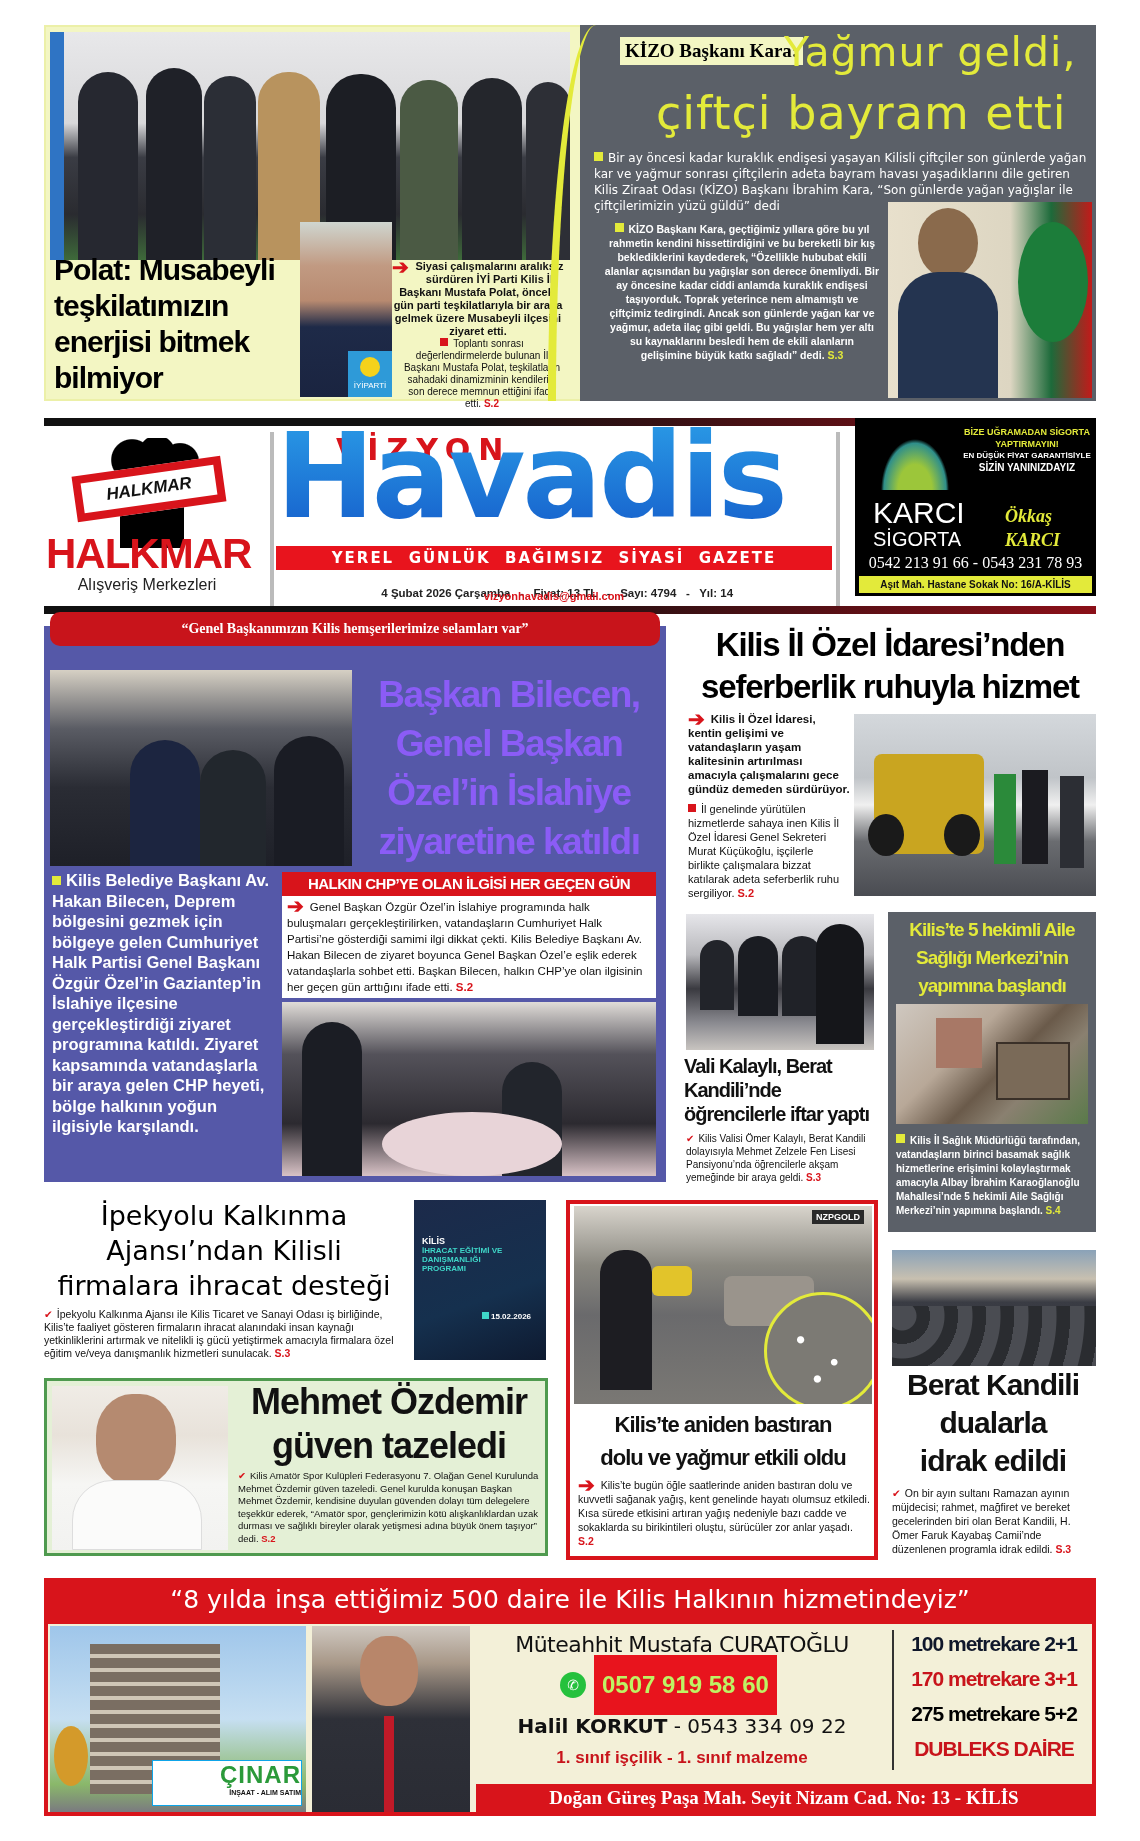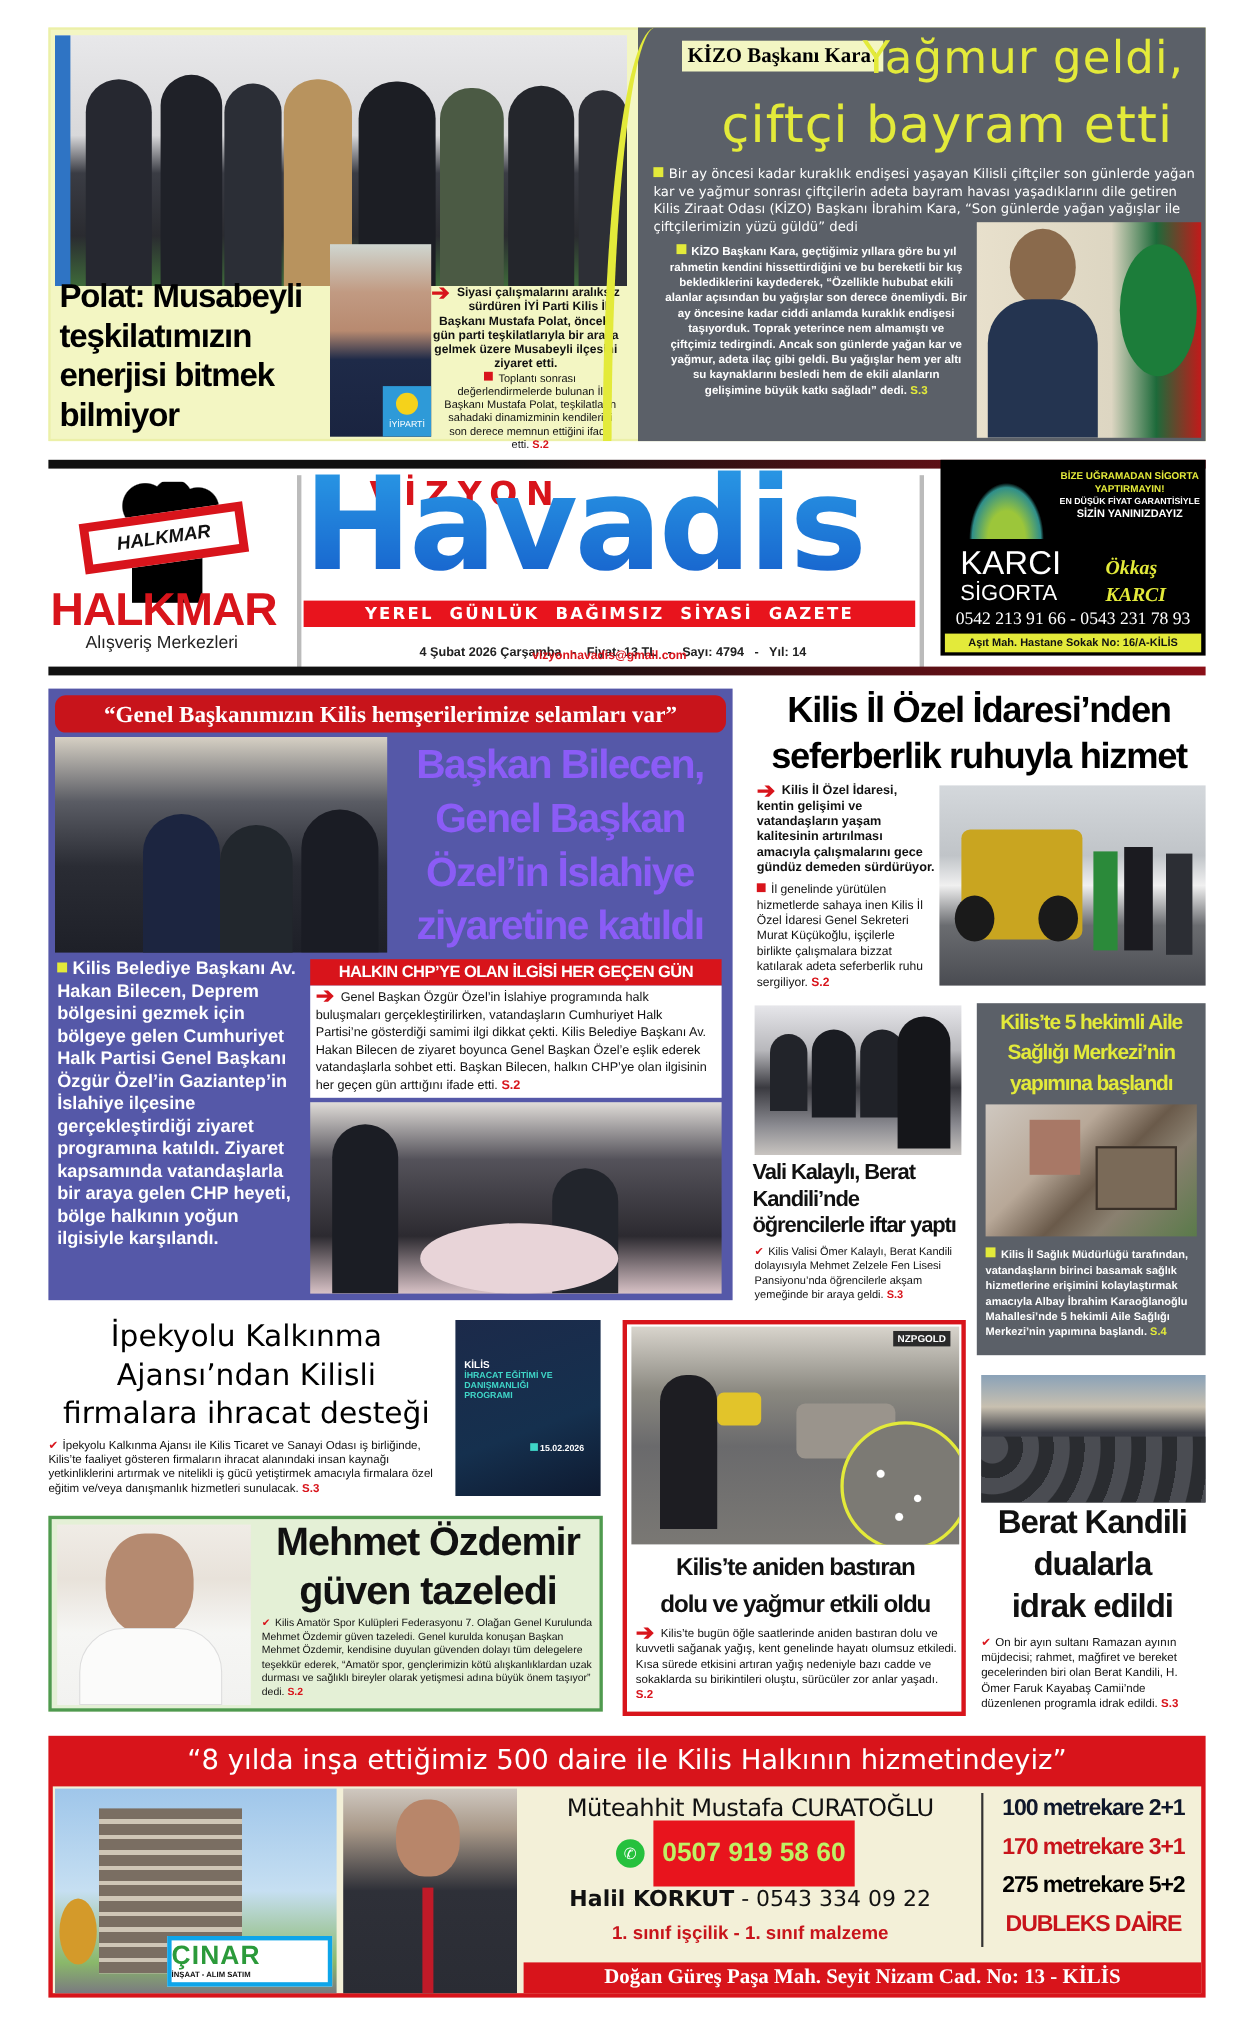--- a/index.html
+++ b/index.html
@@ -106,21 +106,21 @@
   <div style="position:absolute;left:18px;top:110px;color:#fff;font-size:20px">SİGORTA</div>
   <div style="position:absolute;left:150px;top:88px;color:#e3ea3a;font-family:'Liberation Serif',serif;font-style:italic;font-weight:bold;font-size:18px">Ökkaş</div>
   <div style="position:absolute;left:150px;top:112px;color:#e3ea3a;font-family:'Liberation Serif',serif;font-style:italic;font-weight:bold;font-size:18px">KARCI</div>
   <div style="position:absolute;left:0;top:136px;width:241px;text-align:center;color:#fff;font-family:'Liberation Serif',serif;font-size:16px">0542 213 91 66 - 0543 231 78 93</div>
   <div style="position:absolute;left:4px;top:158px;width:233px;height:17px;background:#e3ea3a;color:#111;font-size:10px;font-weight:bold;text-align:center;line-height:17px">Aşıt Mah. Hastane Sokak No: 16/A-KİLİS</div>
 </div>
 
 <div class="sep" style="top:606px"></div>
 
 <div class="abs" style="left:44px;top:626px;width:622px;height:556px;background:#5558a8"></div>
-<div class="abs" style="left:50px;top:632px;width:610px;height:34px;background:#c8141b;border-radius:10px;color:#fff;font-family:'Liberation Serif',serif;font-weight:bold;font-size:21px;text-align:center;line-height:34px">
+<div class="abs" style="left:50px;top:612px;width:610px;height:34px;background:#c8141b;border-radius:10px;color:#fff;font-family:'Liberation Serif',serif;font-weight:bold;font-size:14px;text-align:center;line-height:34px">
   <span>“Genel Başkanımızın Kilis hemşerilerimize selamları var”</span>
 </div>
 <div class="photo" style="left:50px;top:670px;width:302px;height:196px;background:linear-gradient(180deg,#d6d0c4 0%,#5a5c64 30%,#2a2c34 60%,#1e2028 100%)">
   <div style="position:absolute;left:80px;top:70px;width:70px;height:130px;border-radius:35px 35px 0 0;background:#1c2540"></div>
   <div style="position:absolute;left:150px;top:80px;width:66px;height:120px;border-radius:33px 33px 0 0;background:#22272d"></div>
   <div style="position:absolute;left:224px;top:66px;width:70px;height:130px;border-radius:35px 35px 0 0;background:#1a1c24"></div>
 </div>
 <div class="abs" style="left:356px;top:670px;width:306px;text-align:center;font-family:'Liberation Sans',sans-serif;font-weight:bold;font-size:37px;line-height:49px;color:#8b5cf6;letter-spacing:-1.5px">
   <div>Başkan Bilecen,</div>
   <div>Genel Başkan</div>
@@ -258,21 +258,21 @@
   <span class="s-ref">S.2</span>
 </div>
 
 <div class="abs" style="left:44px;top:1578px;width:1052px;height:238px;background:#d8141b"></div>
 <div class="abs" style="left:44px;top:1580px;width:1052px;text-align:center;color:#fff;font-family:'DejaVu Sans',sans-serif;font-size:25px;line-height:40px">“8 yılda inşa ettiğimiz 500 daire ile Kilis Halkının hizmetindeyiz”</div>
 <div class="abs" style="left:48px;top:1624px;width:1044px;height:188px;background:#f3f0d8"></div>
 <div class="photo" style="left:50px;top:1626px;width:256px;height:186px;background:linear-gradient(180deg,#9fc6ea 0%,#c6dff2 50%,#8ab86a 85%,#7a7a80 100%)">
   <div style="position:absolute;left:40px;top:18px;width:130px;height:150px;background:repeating-linear-gradient(180deg,#7a6e62 0 10px,#cfc6b6 10px 14px)"></div>
   <div style="position:absolute;left:4px;top:100px;width:34px;height:60px;border-radius:50%;background:#d49a2a"></div>
 </div>
-<div class="abs" style="left:152px;top:1760px;width:150px;height:46px;background:#fff;border:4px solid #0ea5e9;text-align:left">
+<div class="abs" style="left:152px;top:1760px;width:150px;height:46px;background:#fff;border:1px solid #0ea5e9;text-align:right">
   <div style="font-size:24px;font-weight:bold;color:#2b9a3a;line-height:28px;letter-spacing:1px">ÇINAR</div>
   <div style="font-size:7px;font-weight:bold;color:#111">İNŞAAT - ALIM SATIM</div>
 </div>
 <div class="photo" style="left:312px;top:1626px;width:158px;height:186px;background:linear-gradient(180deg,#cfc8c0 0%,#a89888 20%,#2e3038 50%,#2a2c34 100%)">
   <div style="position:absolute;left:48px;top:10px;width:58px;height:70px;border-radius:45%;background:#b8866a"></div>
   <div style="position:absolute;left:72px;top:90px;width:10px;height:96px;background:#c01a28"></div>
 </div>
 <div class="abs" style="left:474px;top:1630px;width:416px;text-align:center;font-family:'DejaVu Sans',sans-serif;font-size:22px;line-height:30px;letter-spacing:-0.5px">Müteahhit Mustafa CURATOĞLU</div>
 <div class="abs" style="left:560px;top:1668px;height:34px;display:flex;align-items:center">
   <span style="display:inline-block;width:26px;height:26px;border-radius:50%;background:#25c13d;color:#fff;text-align:center;line-height:26px;font-size:14px;margin-right:8px">✆</span>

